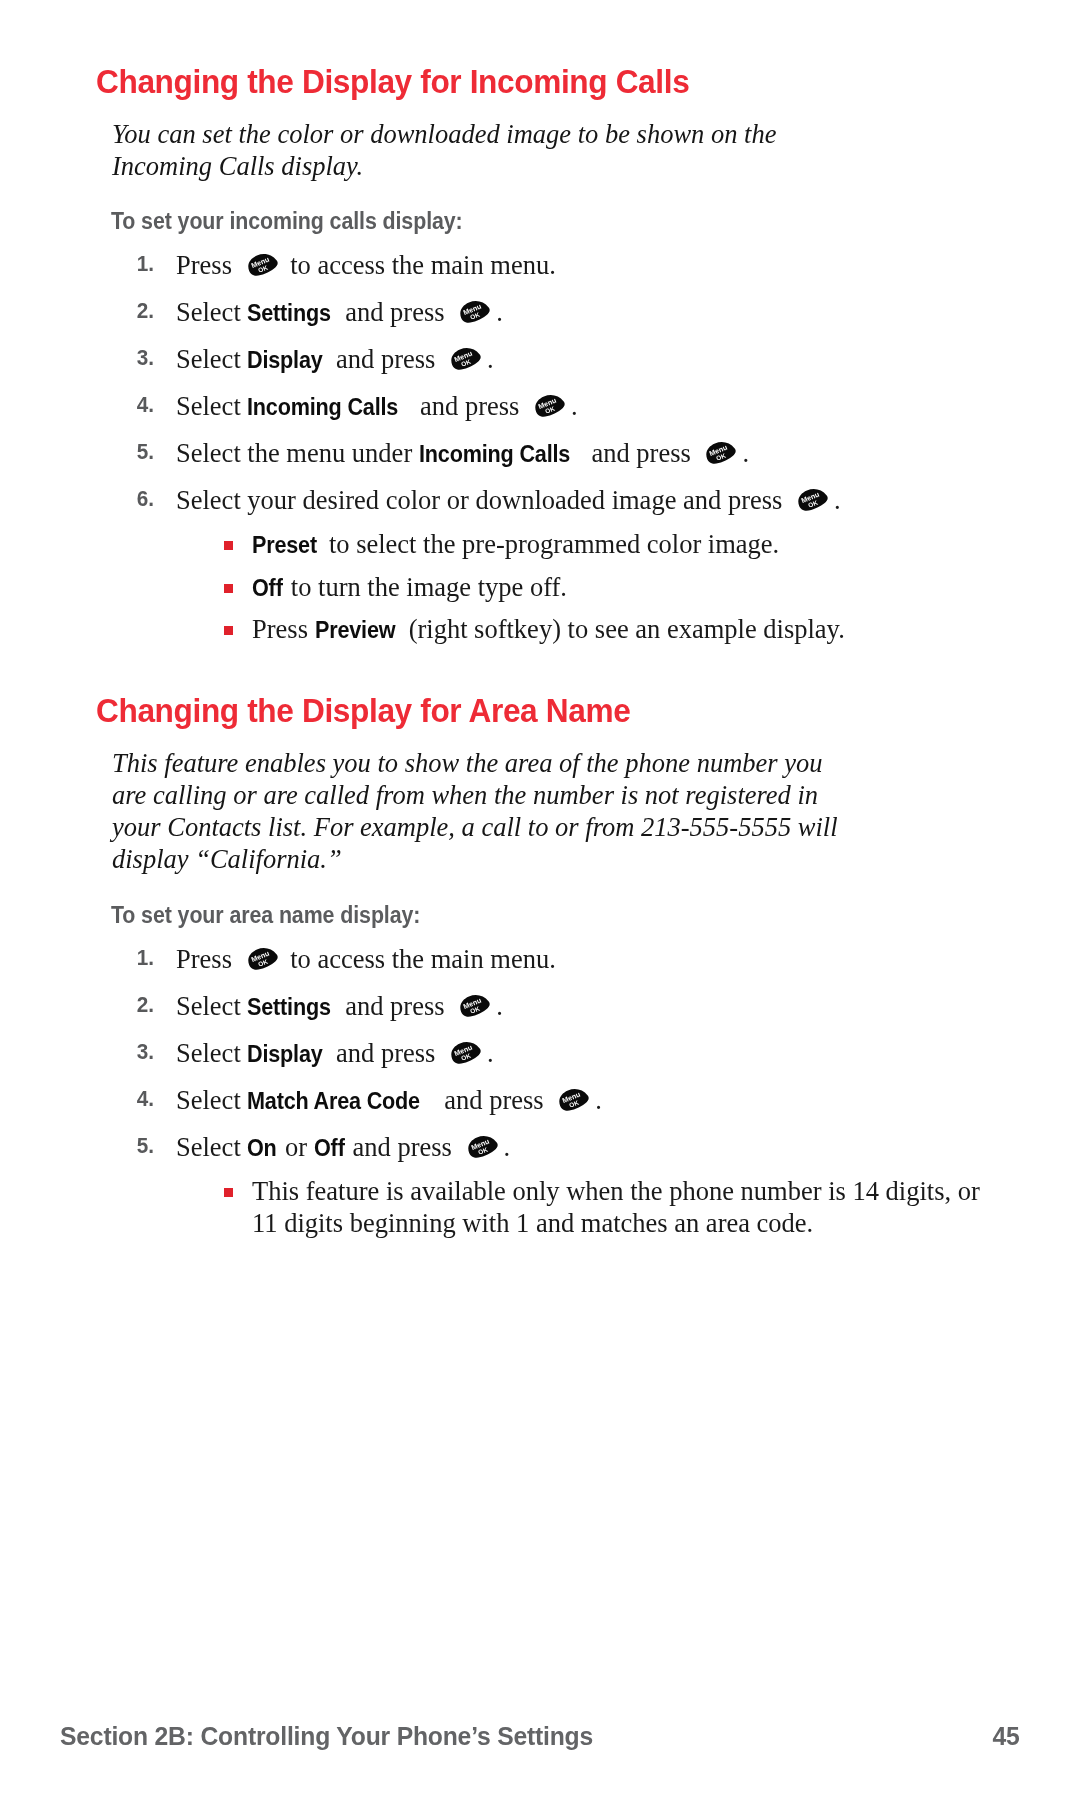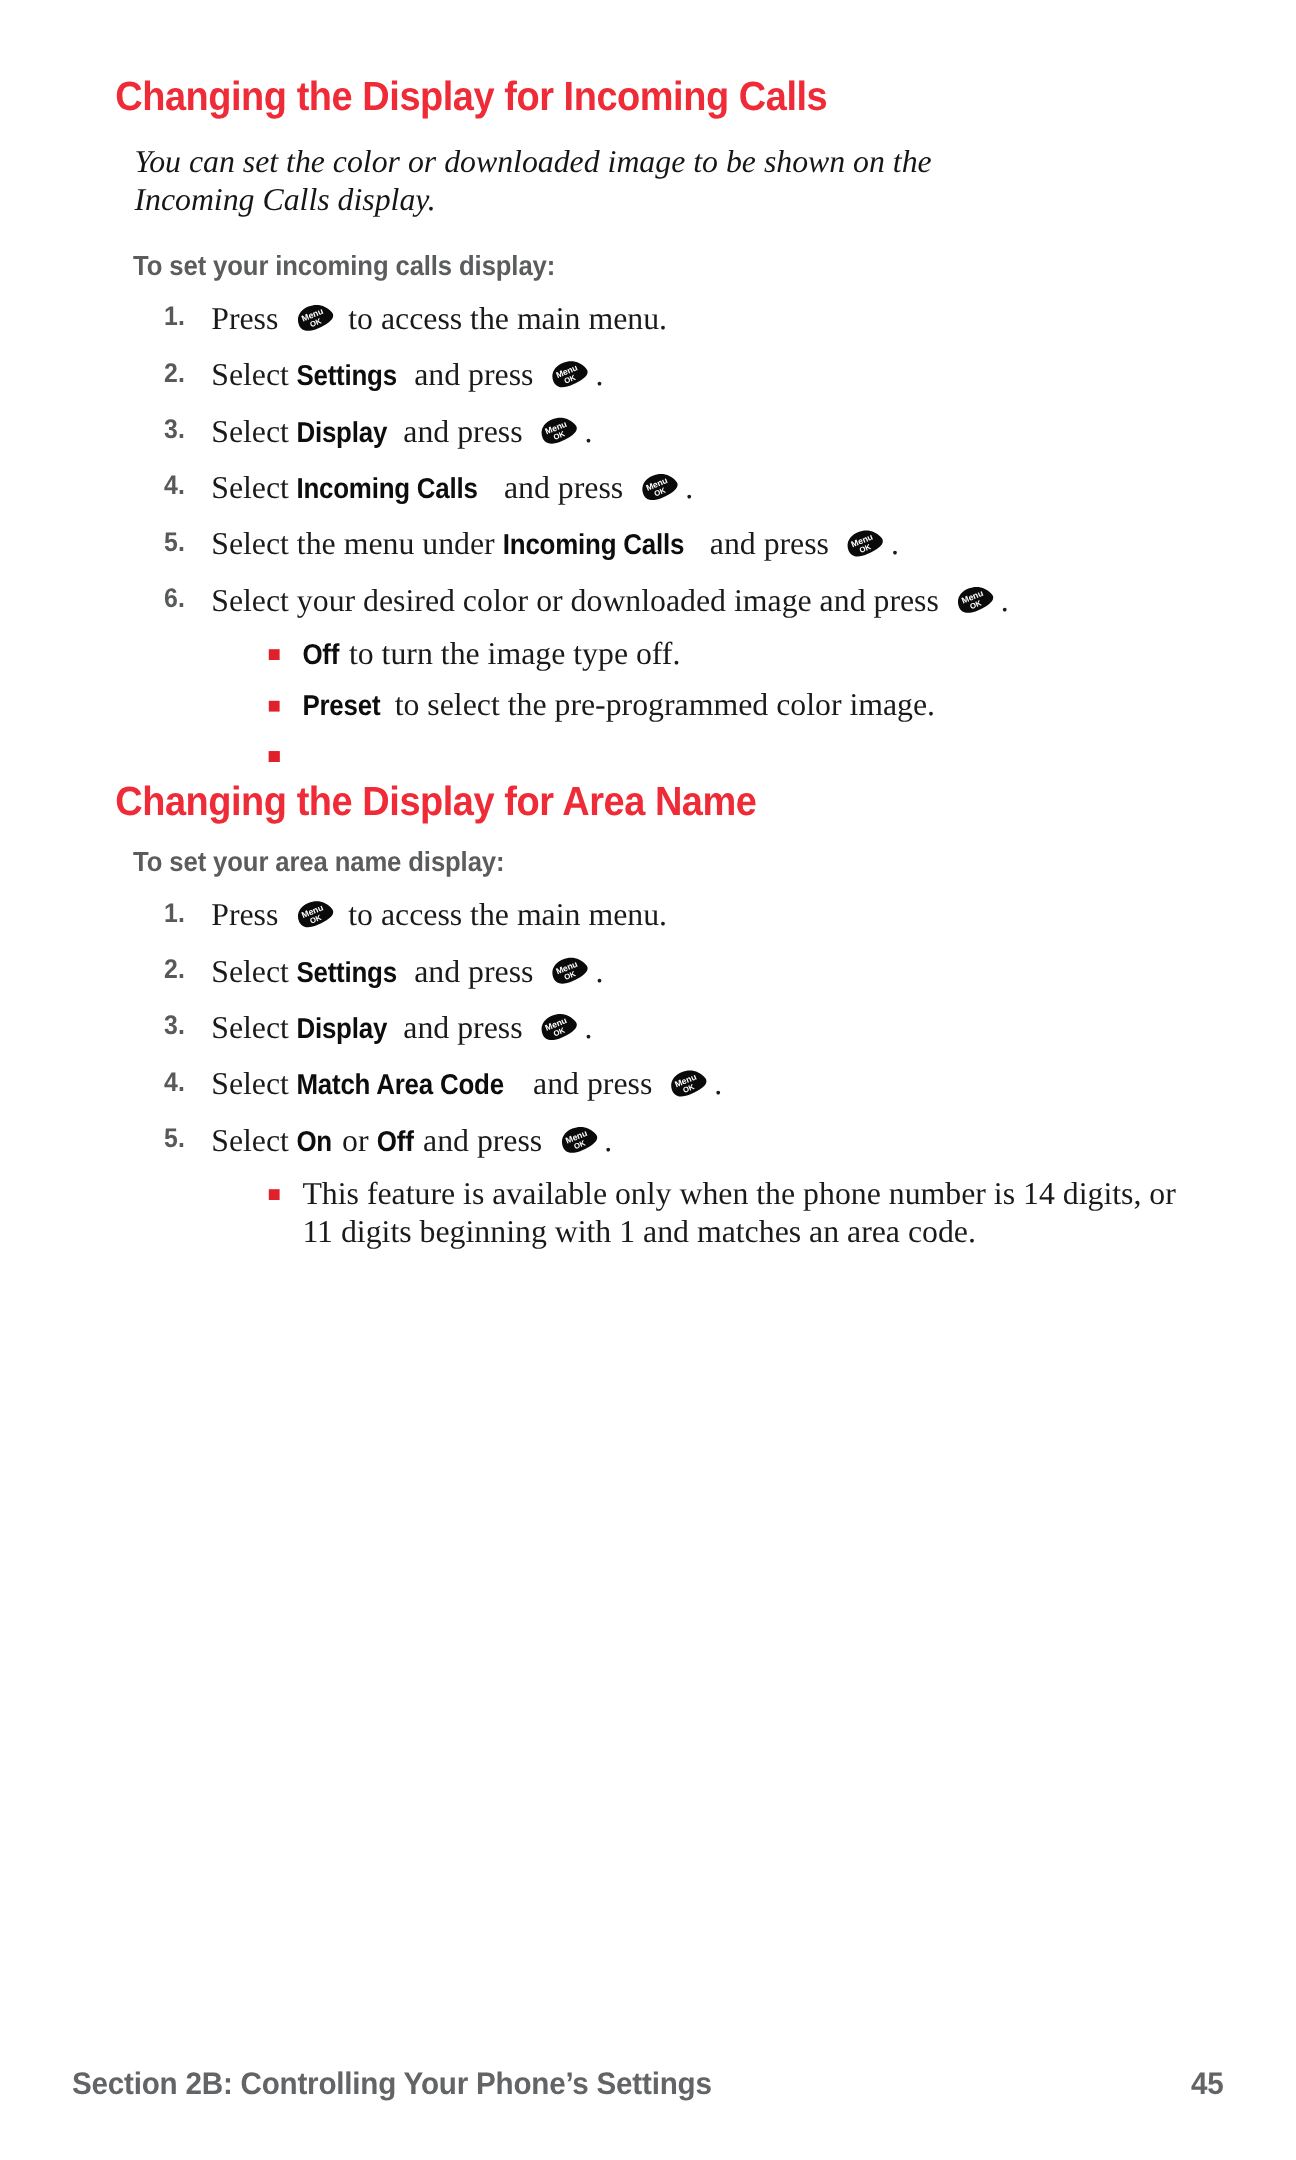--- a/index.html
+++ b/index.html
@@ -200,27 +200,28 @@
                   <text x="19.5" y="18.4" font-family="Liberation Sans, DejaVu Sans, sans-serif" font-size="6.4" font-weight="bold" fill="#ffffff" text-anchor="middle">OK</text>
                 </g>
               </svg></span><span>.</span></span></li>
         <li><span class="num">6.</span><span><span>Select your desired color or downloaded image and press </span><span class="menukey"><svg width="38" height="30" viewBox="0 0 38 30" xmlns="http://www.w3.org/2000/svg">
                 <g transform="rotate(-22 19 15)">
                   <path d="M6 13 C6 5.5 12 1.5 19 1.5 C27 1.5 33 6 35.5 13.5 C36.5 16.5 34 19 30 20 C23 22 13 22 9 19 C6.8 17.4 6 15.3 6 13 Z" fill="#0a0a0a"></path>
                   <text x="19.5" y="11.6" font-family="Liberation Sans, DejaVu Sans, sans-serif" font-size="7.2" font-weight="bold" fill="#ffffff" text-anchor="middle">Menu</text>
                   <text x="19.5" y="18.4" font-family="Liberation Sans, DejaVu Sans, sans-serif" font-size="6.4" font-weight="bold" fill="#ffffff" text-anchor="middle">OK</text>
                 </g>
               </svg></span><span>.</span></span><ul class="bullets">
+            <li><span class="sq"></span><span><span class="term">Preset</span><span> to select the pre-programmed color image.</span></span></li>
             <li><span class="sq"></span><span><span class="term">Off</span><span> to turn the image type off.</span></span></li>
-            <li><span class="sq"></span><span><span class="term">Preset</span><span> to select the pre-programmed color image.</span></span></li>
             <li><span class="sq"></span></li>
-            <li><span class="sq"></span></li>
+            <li><span class="sq"></span><span><span>Press </span><span class="term">Preview</span><span> (right softkey) to see an example display.</span></span></li>
           </ul></li>
       </ol>
       <h1 class="section-heading second">Changing the Display for Area Name</h1>
+      <p class="body-para">This feature enables you to show the area of the phone number you are calling or are called from when the number is not registered in your Contacts list. For example, a call to or from 213-555-5555 will display “California.”</p>
       <h2 class="sub-heading">To set your area name display:</h2>
       <ol class="steps">
         <li><span class="num">1.</span><span><span>Press </span><span class="menukey"><svg width="38" height="30" viewBox="0 0 38 30" xmlns="http://www.w3.org/2000/svg">
                 <g transform="rotate(-22 19 15)">
                   <path d="M6 13 C6 5.5 12 1.5 19 1.5 C27 1.5 33 6 35.5 13.5 C36.5 16.5 34 19 30 20 C23 22 13 22 9 19 C6.8 17.4 6 15.3 6 13 Z" fill="#0a0a0a"></path>
                   <text x="19.5" y="11.6" font-family="Liberation Sans, DejaVu Sans, sans-serif" font-size="7.2" font-weight="bold" fill="#ffffff" text-anchor="middle">Menu</text>
                   <text x="19.5" y="18.4" font-family="Liberation Sans, DejaVu Sans, sans-serif" font-size="6.4" font-weight="bold" fill="#ffffff" text-anchor="middle">OK</text>
                 </g>
               </svg></span><span> to access the main menu.</span></span></li>
         <li><span class="num">2.</span><span><span>Select </span><span class="term">Settings</span><span> and press </span><span class="menukey"><svg width="38" height="30" viewBox="0 0 38 30" xmlns="http://www.w3.org/2000/svg">

